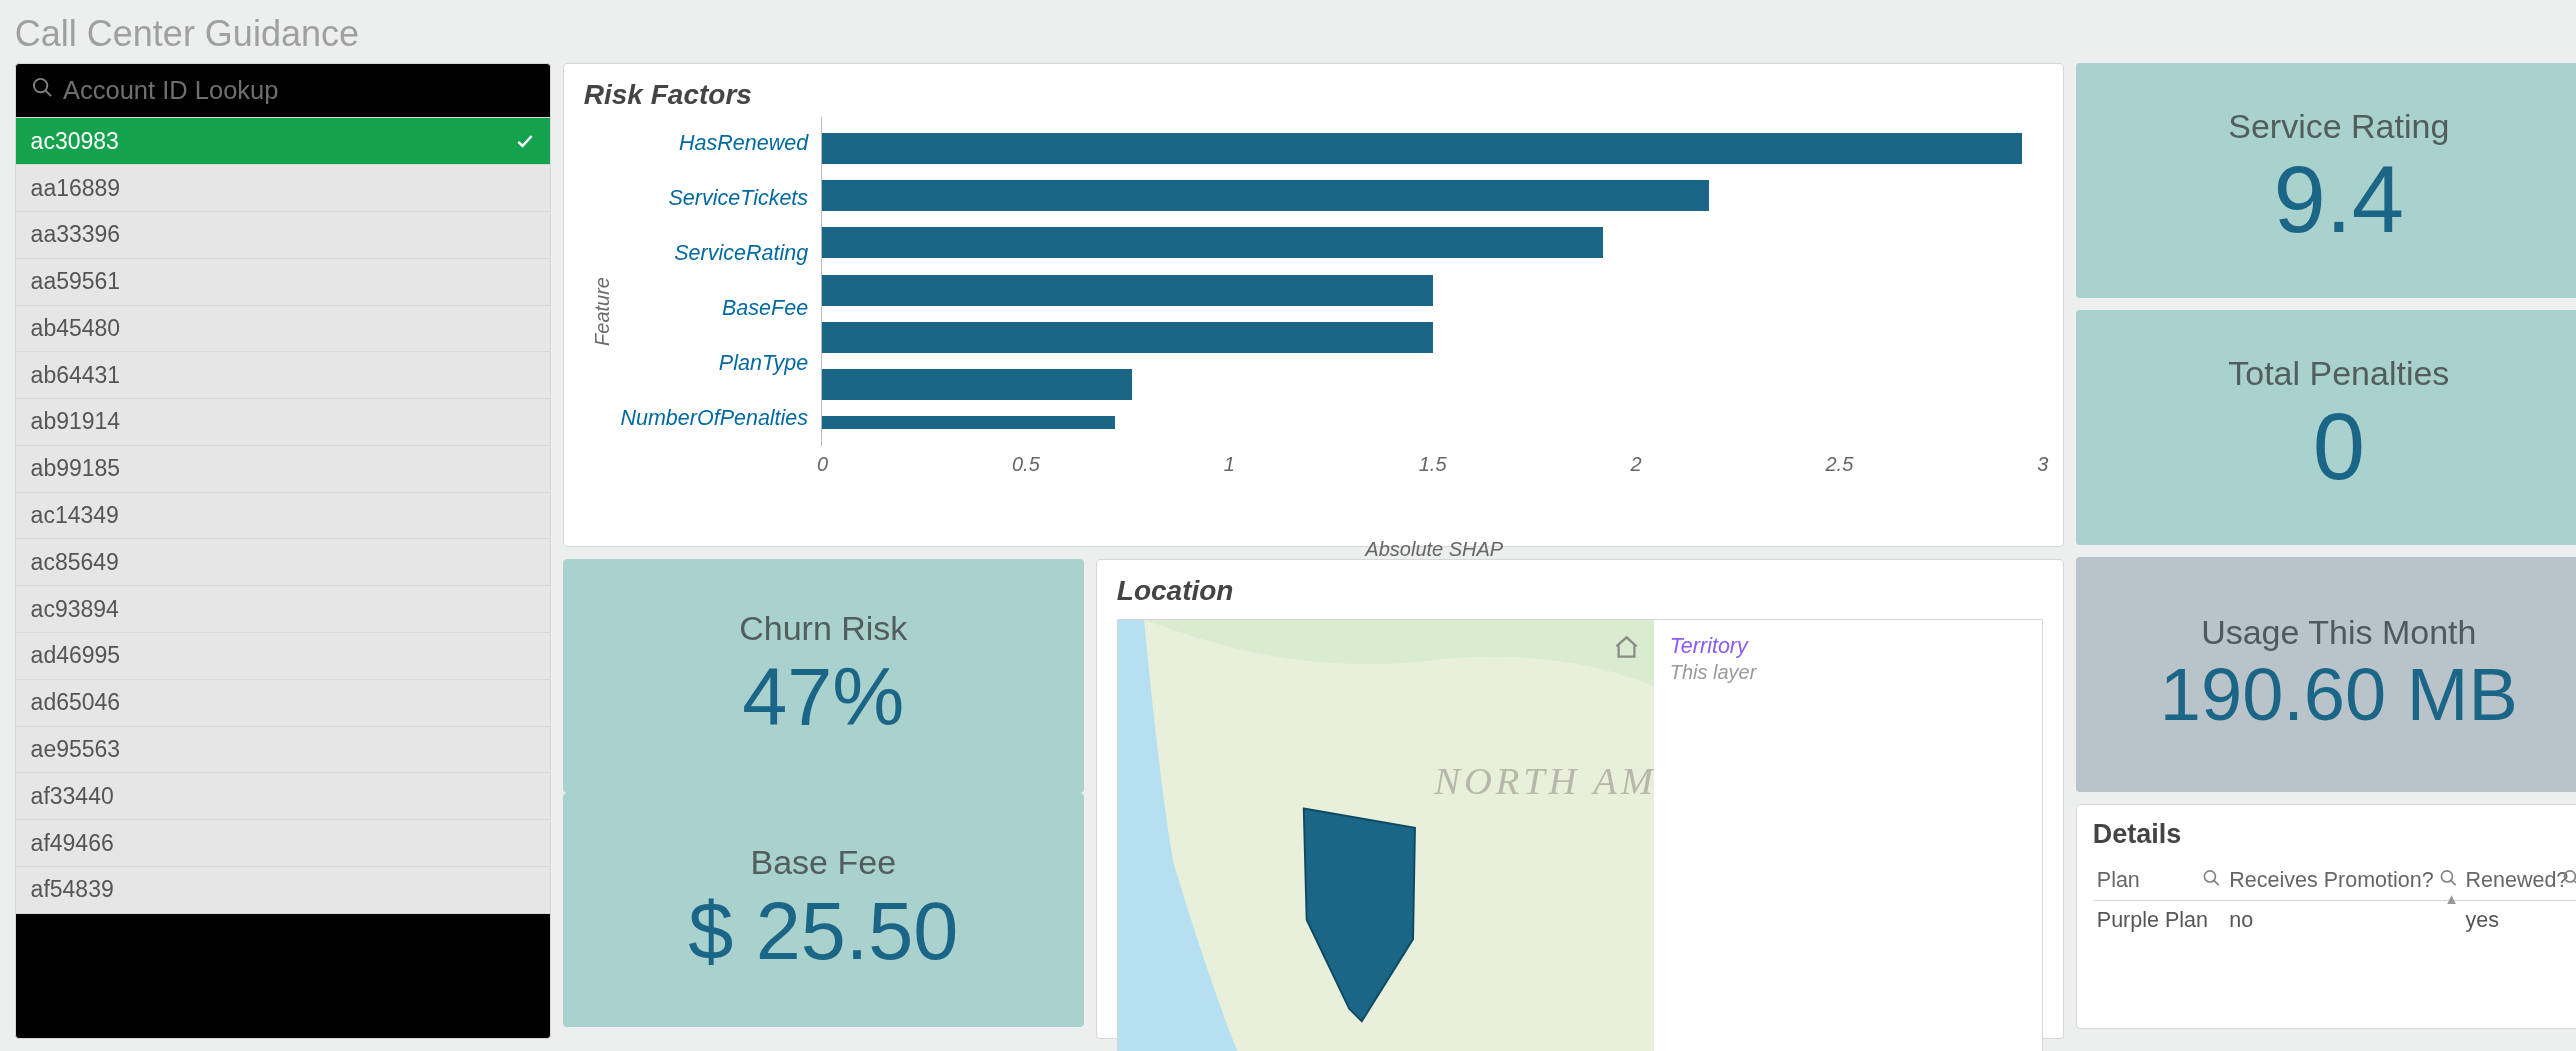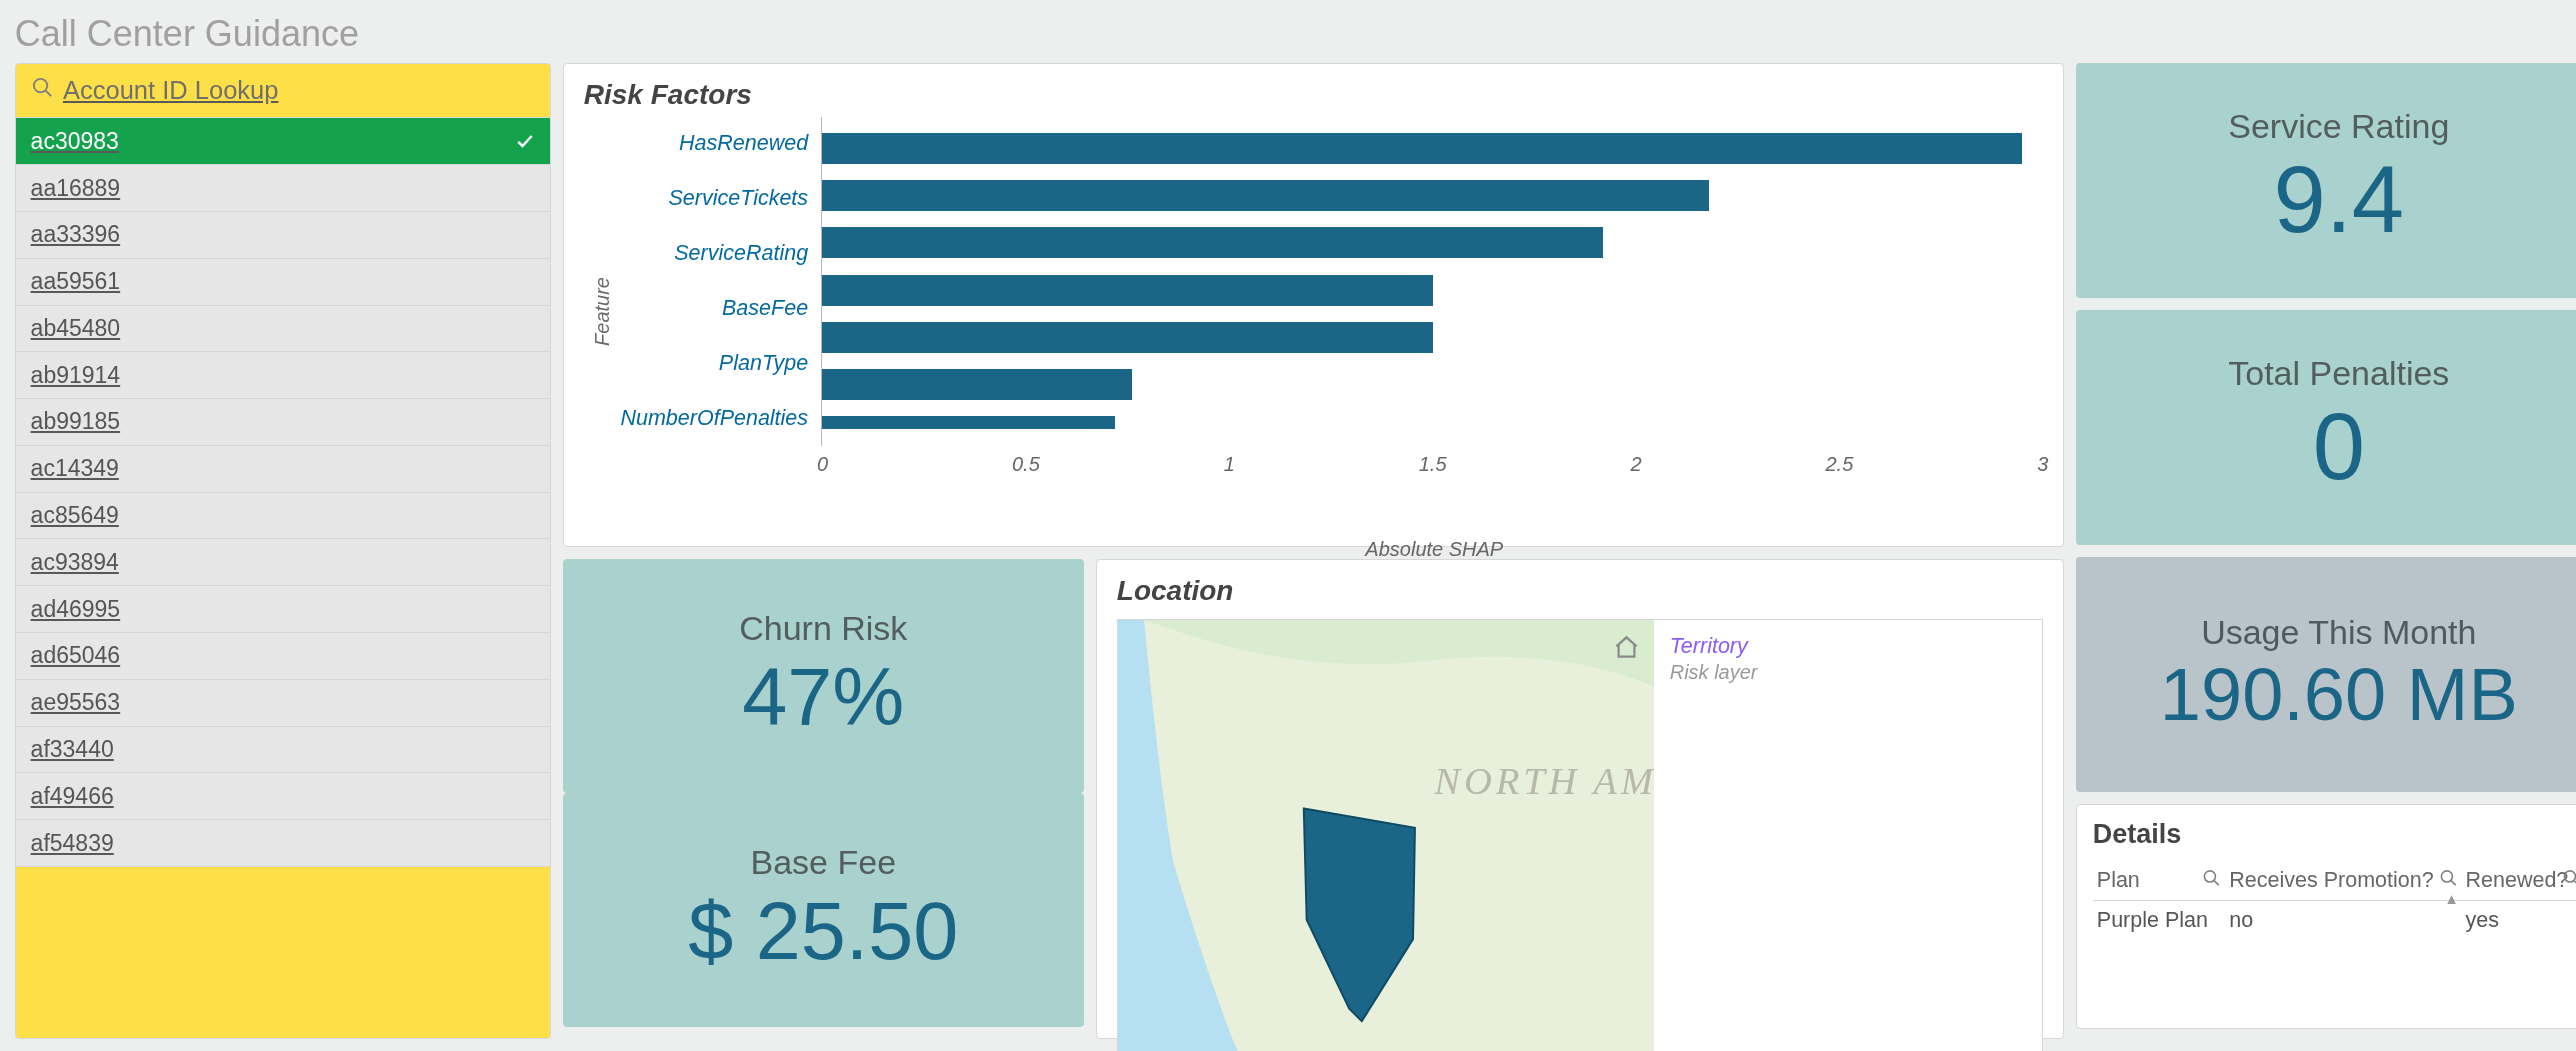--- a/index.html
+++ b/index.html
@@ -22,25 +22,24 @@
   }
   .board{
     display:grid;
     grid-template-columns:536px 1501px 526px;
     grid-template-rows:auto;
     column-gap:12px;
     padding:0 14.8px;
   }
   
   .account-panel{
-    background:#fde047;
+    background:#000000;
     border:0.7px solid #d7d7d7;
     border-radius:4px;
     overflow:hidden;
-    text-decoration:underline;
   }
   .search-head{
     display:flex;align-items:center;gap:9.4px;
     padding:12px 14.8px;
     border-bottom:0.7px solid #d7d7d7;
   }
   .search-head svg{width:23px;height:23px;stroke:#808080;}
   .search-head span{color:#6f6f6f;font-size:25.5px;}
   .acct-list-item{
     padding:9.4px 14.8px;
@@ -127,20 +126,21 @@
         <div class="acct-list-item selected">
           <span>ac30983</span>
           <svg viewBox="0 0 24 24">
             <polyline points="4,13 9,18 20,6"></polyline>
           </svg>
         </div>
         <div class="acct-list-item"><span>aa16889</span></div>
         <div class="acct-list-item"><span>aa33396</span></div>
         <div class="acct-list-item"><span>aa59561</span></div>
         <div class="acct-list-item"><span>ab45480</span></div>
+        <div class="acct-list-item"><span>ab64431</span></div>
         <div class="acct-list-item"><span>ab91914</span></div>
         <div class="acct-list-item"><span>ab99185</span></div>
         <div class="acct-list-item"><span>ac14349</span></div>
         <div class="acct-list-item"><span>ac85649</span></div>
         <div class="acct-list-item"><span>ac93894</span></div>
         <div class="acct-list-item"><span>ad46995</span></div>
         <div class="acct-list-item"><span>ad65046</span></div>
         <div class="acct-list-item"><span>ae95563</span></div>
         <div class="acct-list-item"><span>af33440</span></div>
         <div class="acct-list-item"><span>af49466</span></div>
@@ -214,21 +214,21 @@
               <svg width="27" height="27" viewBox="0 0 24 24" fill="none" stroke="#8a8a8a" stroke-width="2">
                   <path d="M3 11 L12 3 L21 11"></path>
                   <path d="M5 10 V20 H19 V10"></path>
                 </svg>
             </span>
             
             
           </div>
           <div class="map-legend">
             <div class="t">Territory</div>
-            <div class="s">Risk layer</div>
+            <div class="s">This layer</div>
           </div>
         </div>
       </div>
     </div>
   </div>
 
   <div class="right-col">
     <div class="kpi-teal">
       <div class="klabel">Service Rating</div>
       <div class="kvalue">9.4</div>

